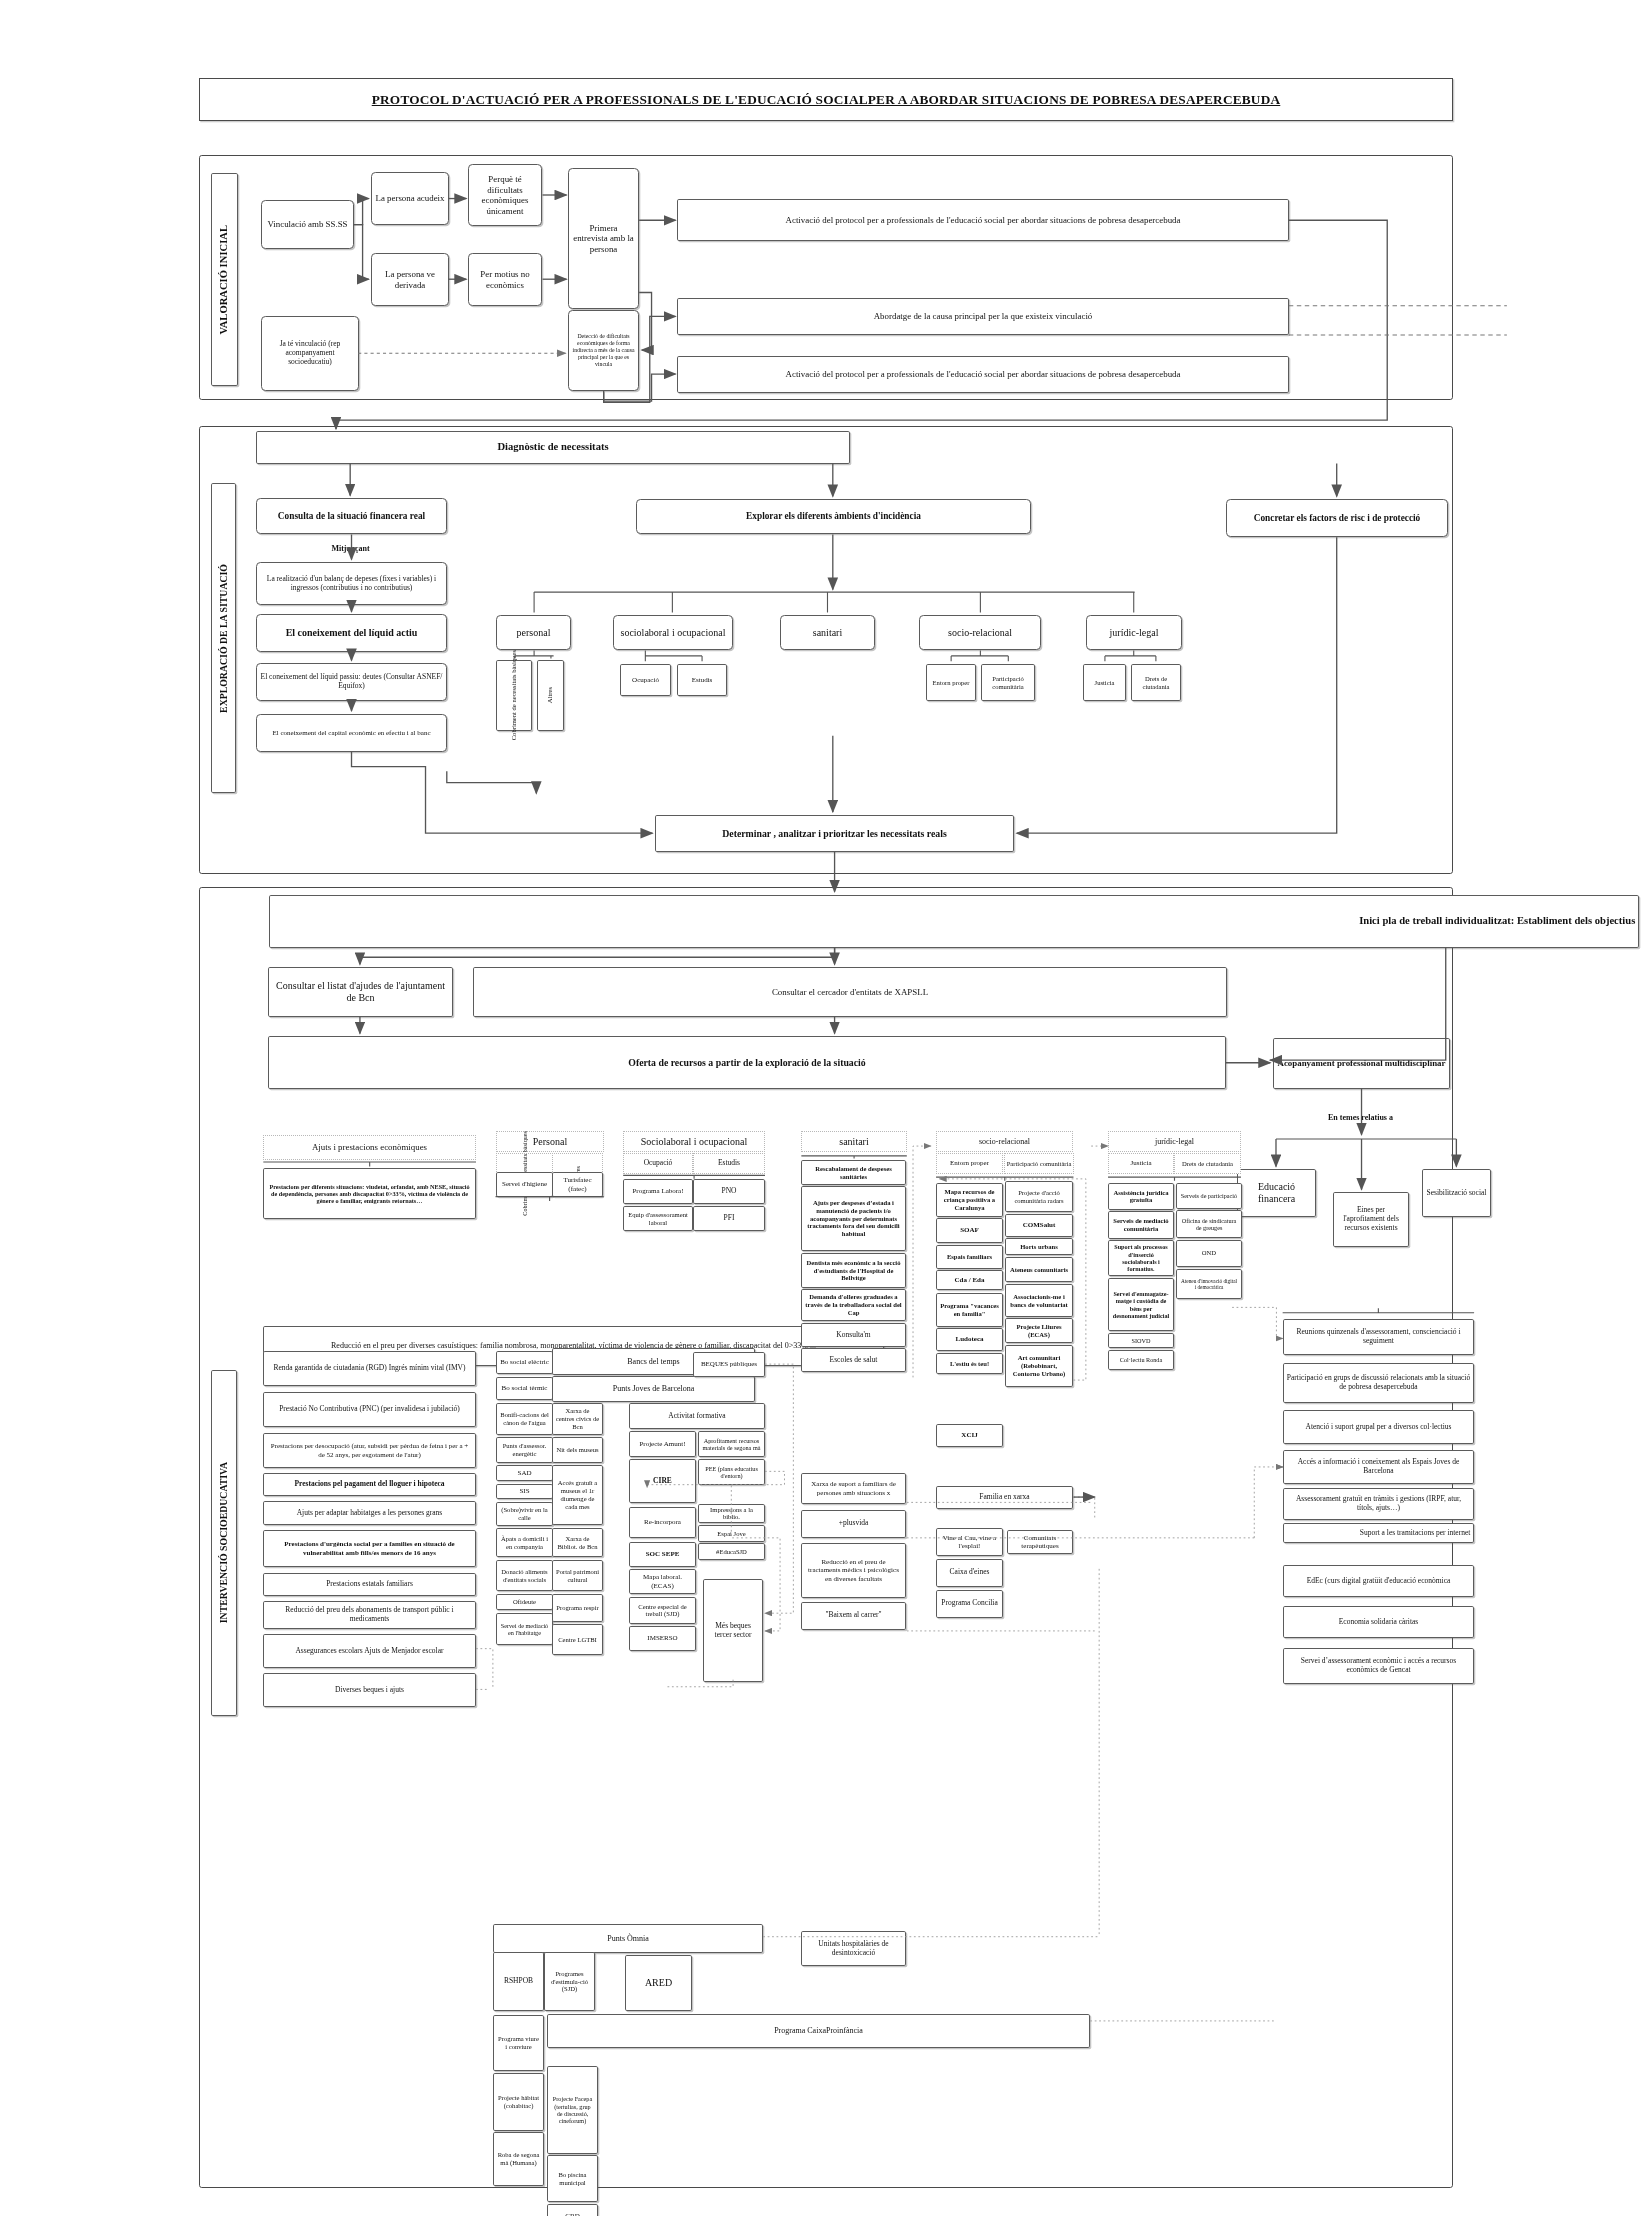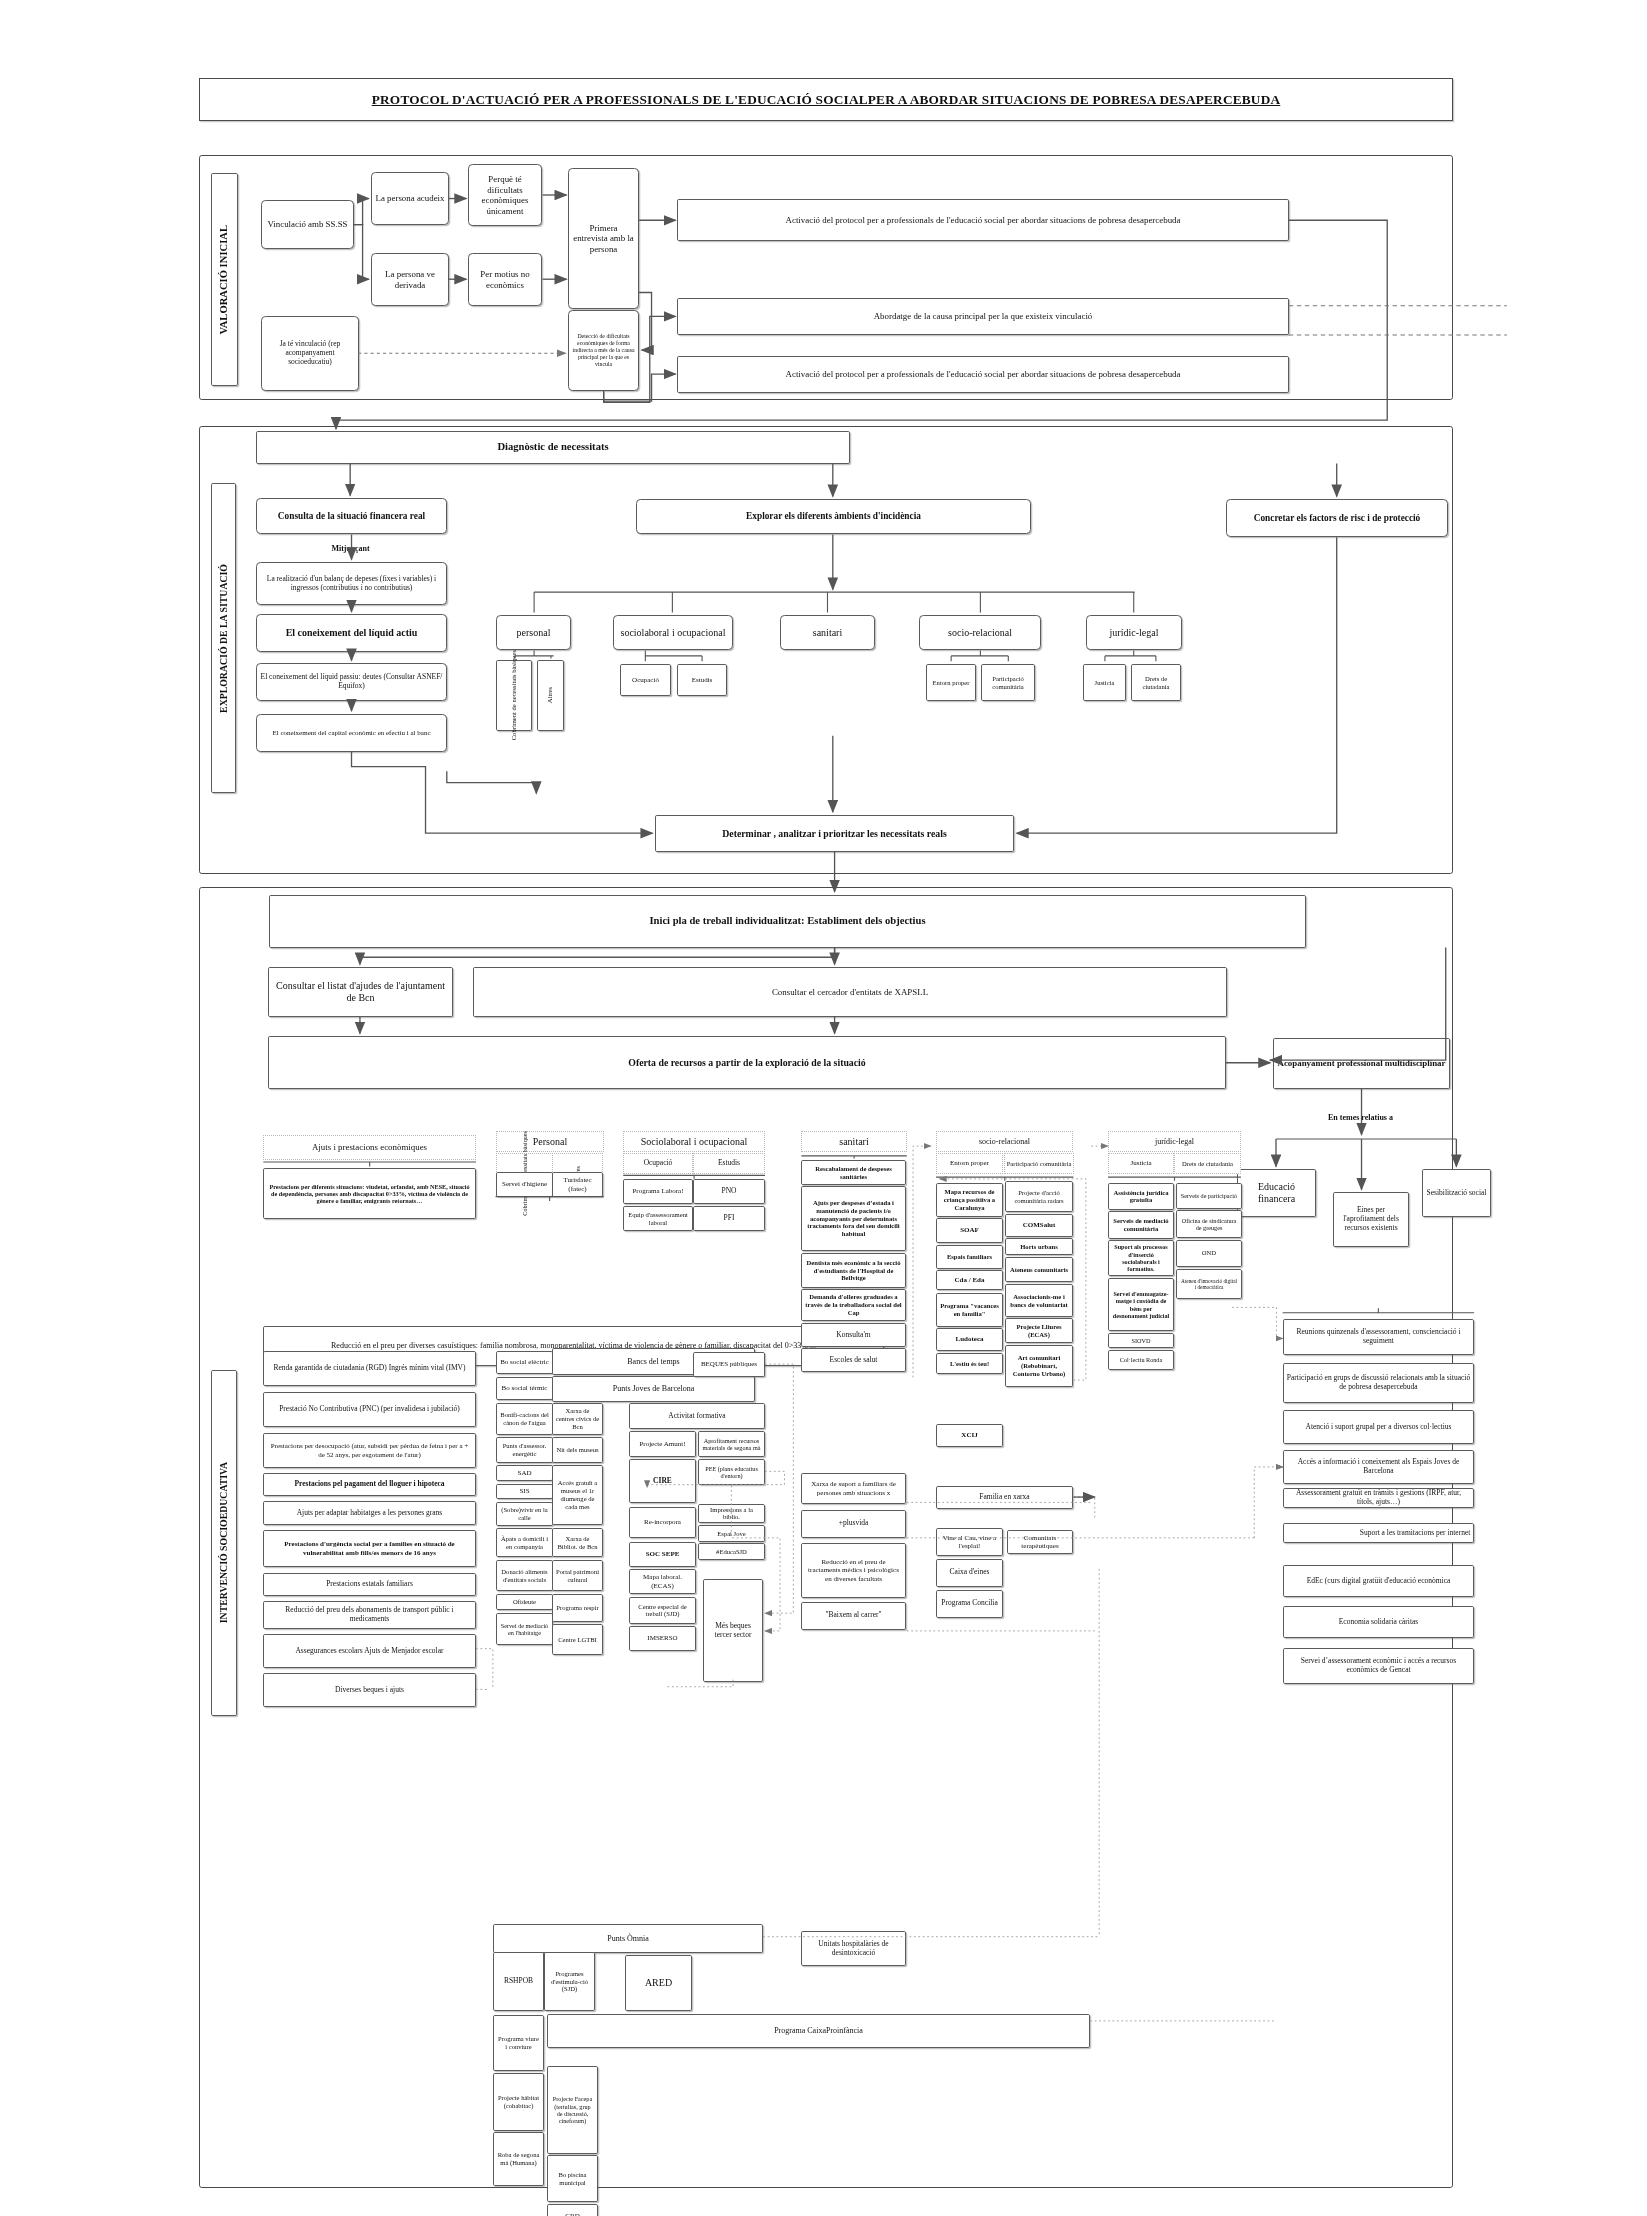--- a/index.html
+++ b/index.html
@@ -189,21 +189,21 @@
 
   <div class="box sq" style="left:655px;top:815px;width:359px;height:37px;">
       <span class="b f22">Determinar , analitzar  i prioritzar les necessitats reals</span>
     </div>
 
   <div class="sect" style="left:199px;top:887px;width:1254px;height:1301px;border-radius:2.7px;box-shadow:none;border-width:0.9px;"></div>
   <div class="box sq" style="left:211px;top:1370px;width:26px;height:346px;">
     <span class="vert b f22">INTERVENCIÓ SOCIOEDUCATIVA</span>
   </div>
 
-  <div class="box sq" style="left:269px;top:895px;width:1037px;height:53px;">
+  <div class="box sq" style="left:269px;top:895px;width:1370px;height:53px;justify-content:flex-end;">
       <span class="b f24">Inici pla de treball individualitzat: Establiment dels objectius</span>
     </div>
 
   <div class="box sq" style="left:268px;top:967px;width:185px;height:50px;">
       <span class="f19">Consultar el listat d'ajudes de l'ajuntament de Bcn</span>
     </div>
   <div class="box sq" style="left:473px;top:967px;width:754px;height:50px;">
       <span class="f20">Consultar el cercador d'entitats de XAPSLL</span>
     </div>
 
@@ -606,21 +606,21 @@
 
   <div class="box sq" style="left:1283px;top:1363px;width:191px;height:40px;">
       <span class="f17">Participació en grups de discussió relacionats amb la situació de pobresa desapercebuda</span>
     </div>
   <div class="box sq" style="left:1283px;top:1410px;width:191px;height:34px;">
       <span class="f17">Atenció i suport grupal per a diversos col·lectius</span>
     </div>
   <div class="box sq" style="left:1283px;top:1450px;width:191px;height:34px;">
       <span class="f17">Accés a informació i coneixement als Espais Joves de Barcelona</span>
     </div>
-  <div class="box sq" style="left:1283px;top:1488px;width:191px;height:20px;align-items:center;">
+  <div class="box sq" style="left:1283px;top:1488px;width:191px;height:32px;align-items:center;">
       <span class="f17">Assessorament gratuït en tràmits i gestions (IRPF, atur, títols, ajuts…)</span>
     </div>
   <div class="box sq" style="left:1283px;top:1523px;width:191px;height:20px;justify-content:flex-end;">
       <span class="f17">Suport a les tramitacions per internet</span>
     </div>
   <div class="box sq" style="left:1283px;top:1565px;width:191px;height:32px;">
       <span class="f17">EdEc (curs digital gratüit d'educació econòmica</span>
     </div>
   <div class="box sq" style="left:1283px;top:1606px;width:191px;height:32px;">
       <span class="f17">Economia solidaria càritas</span>

